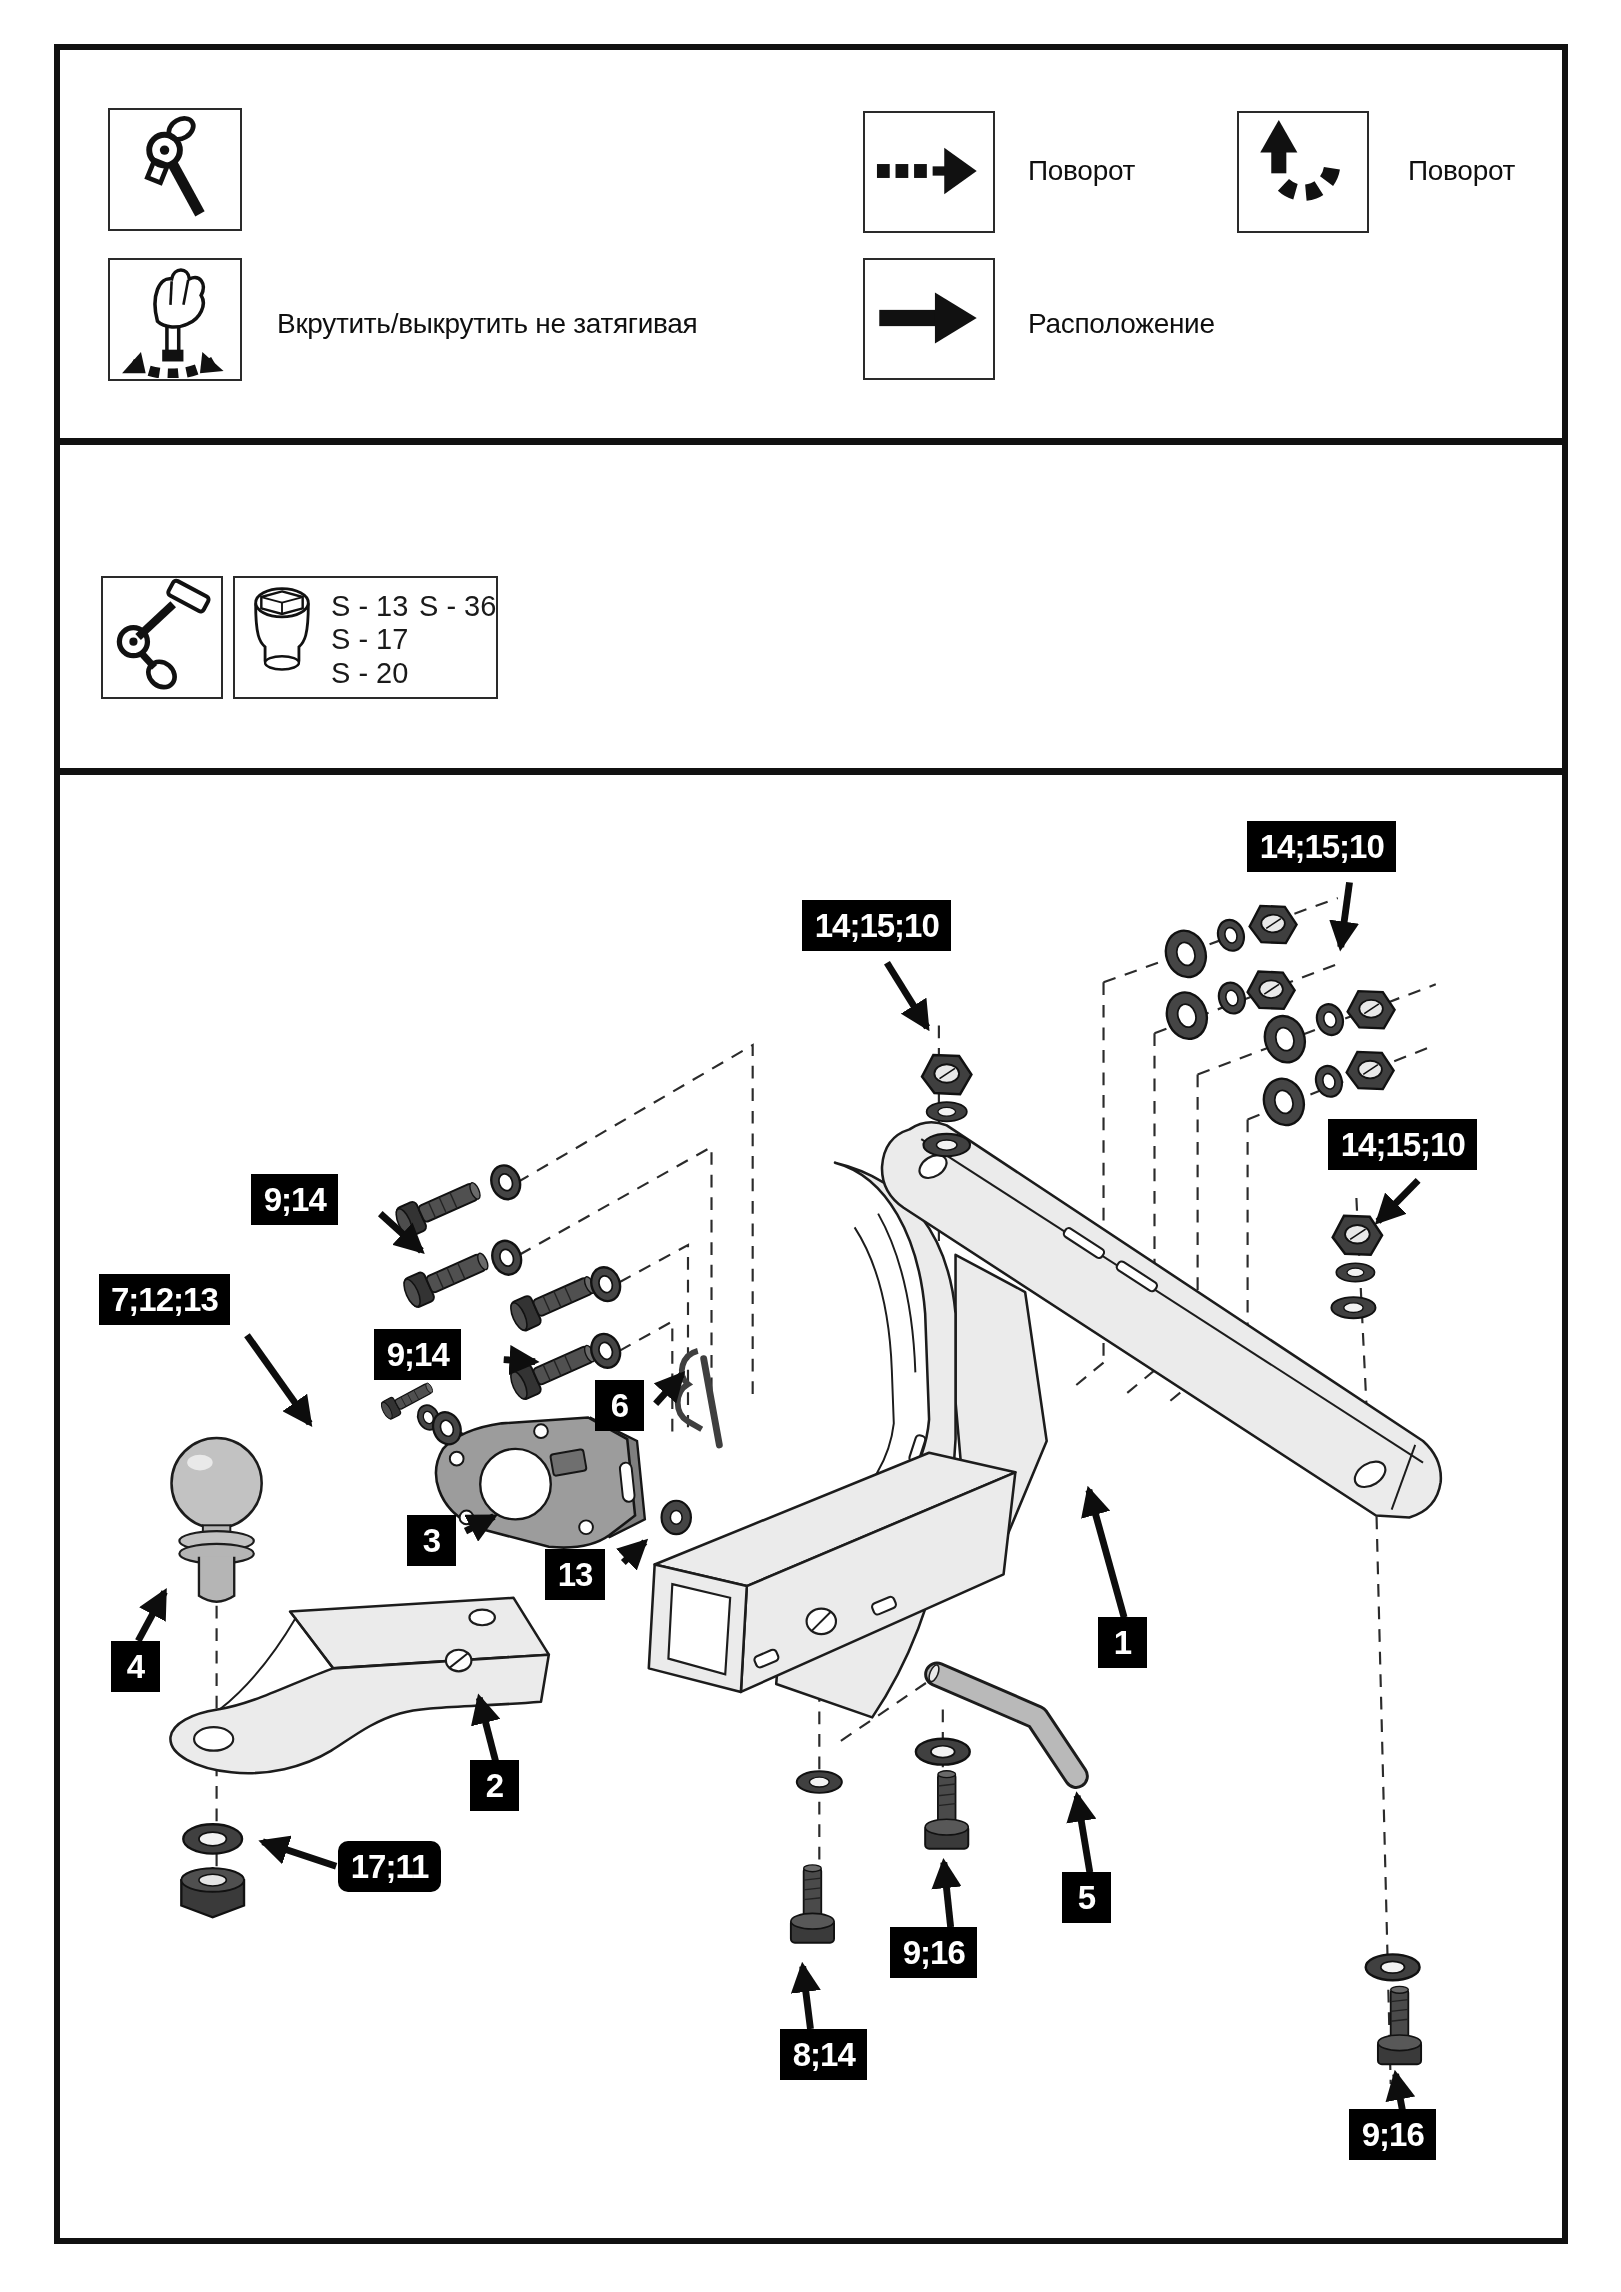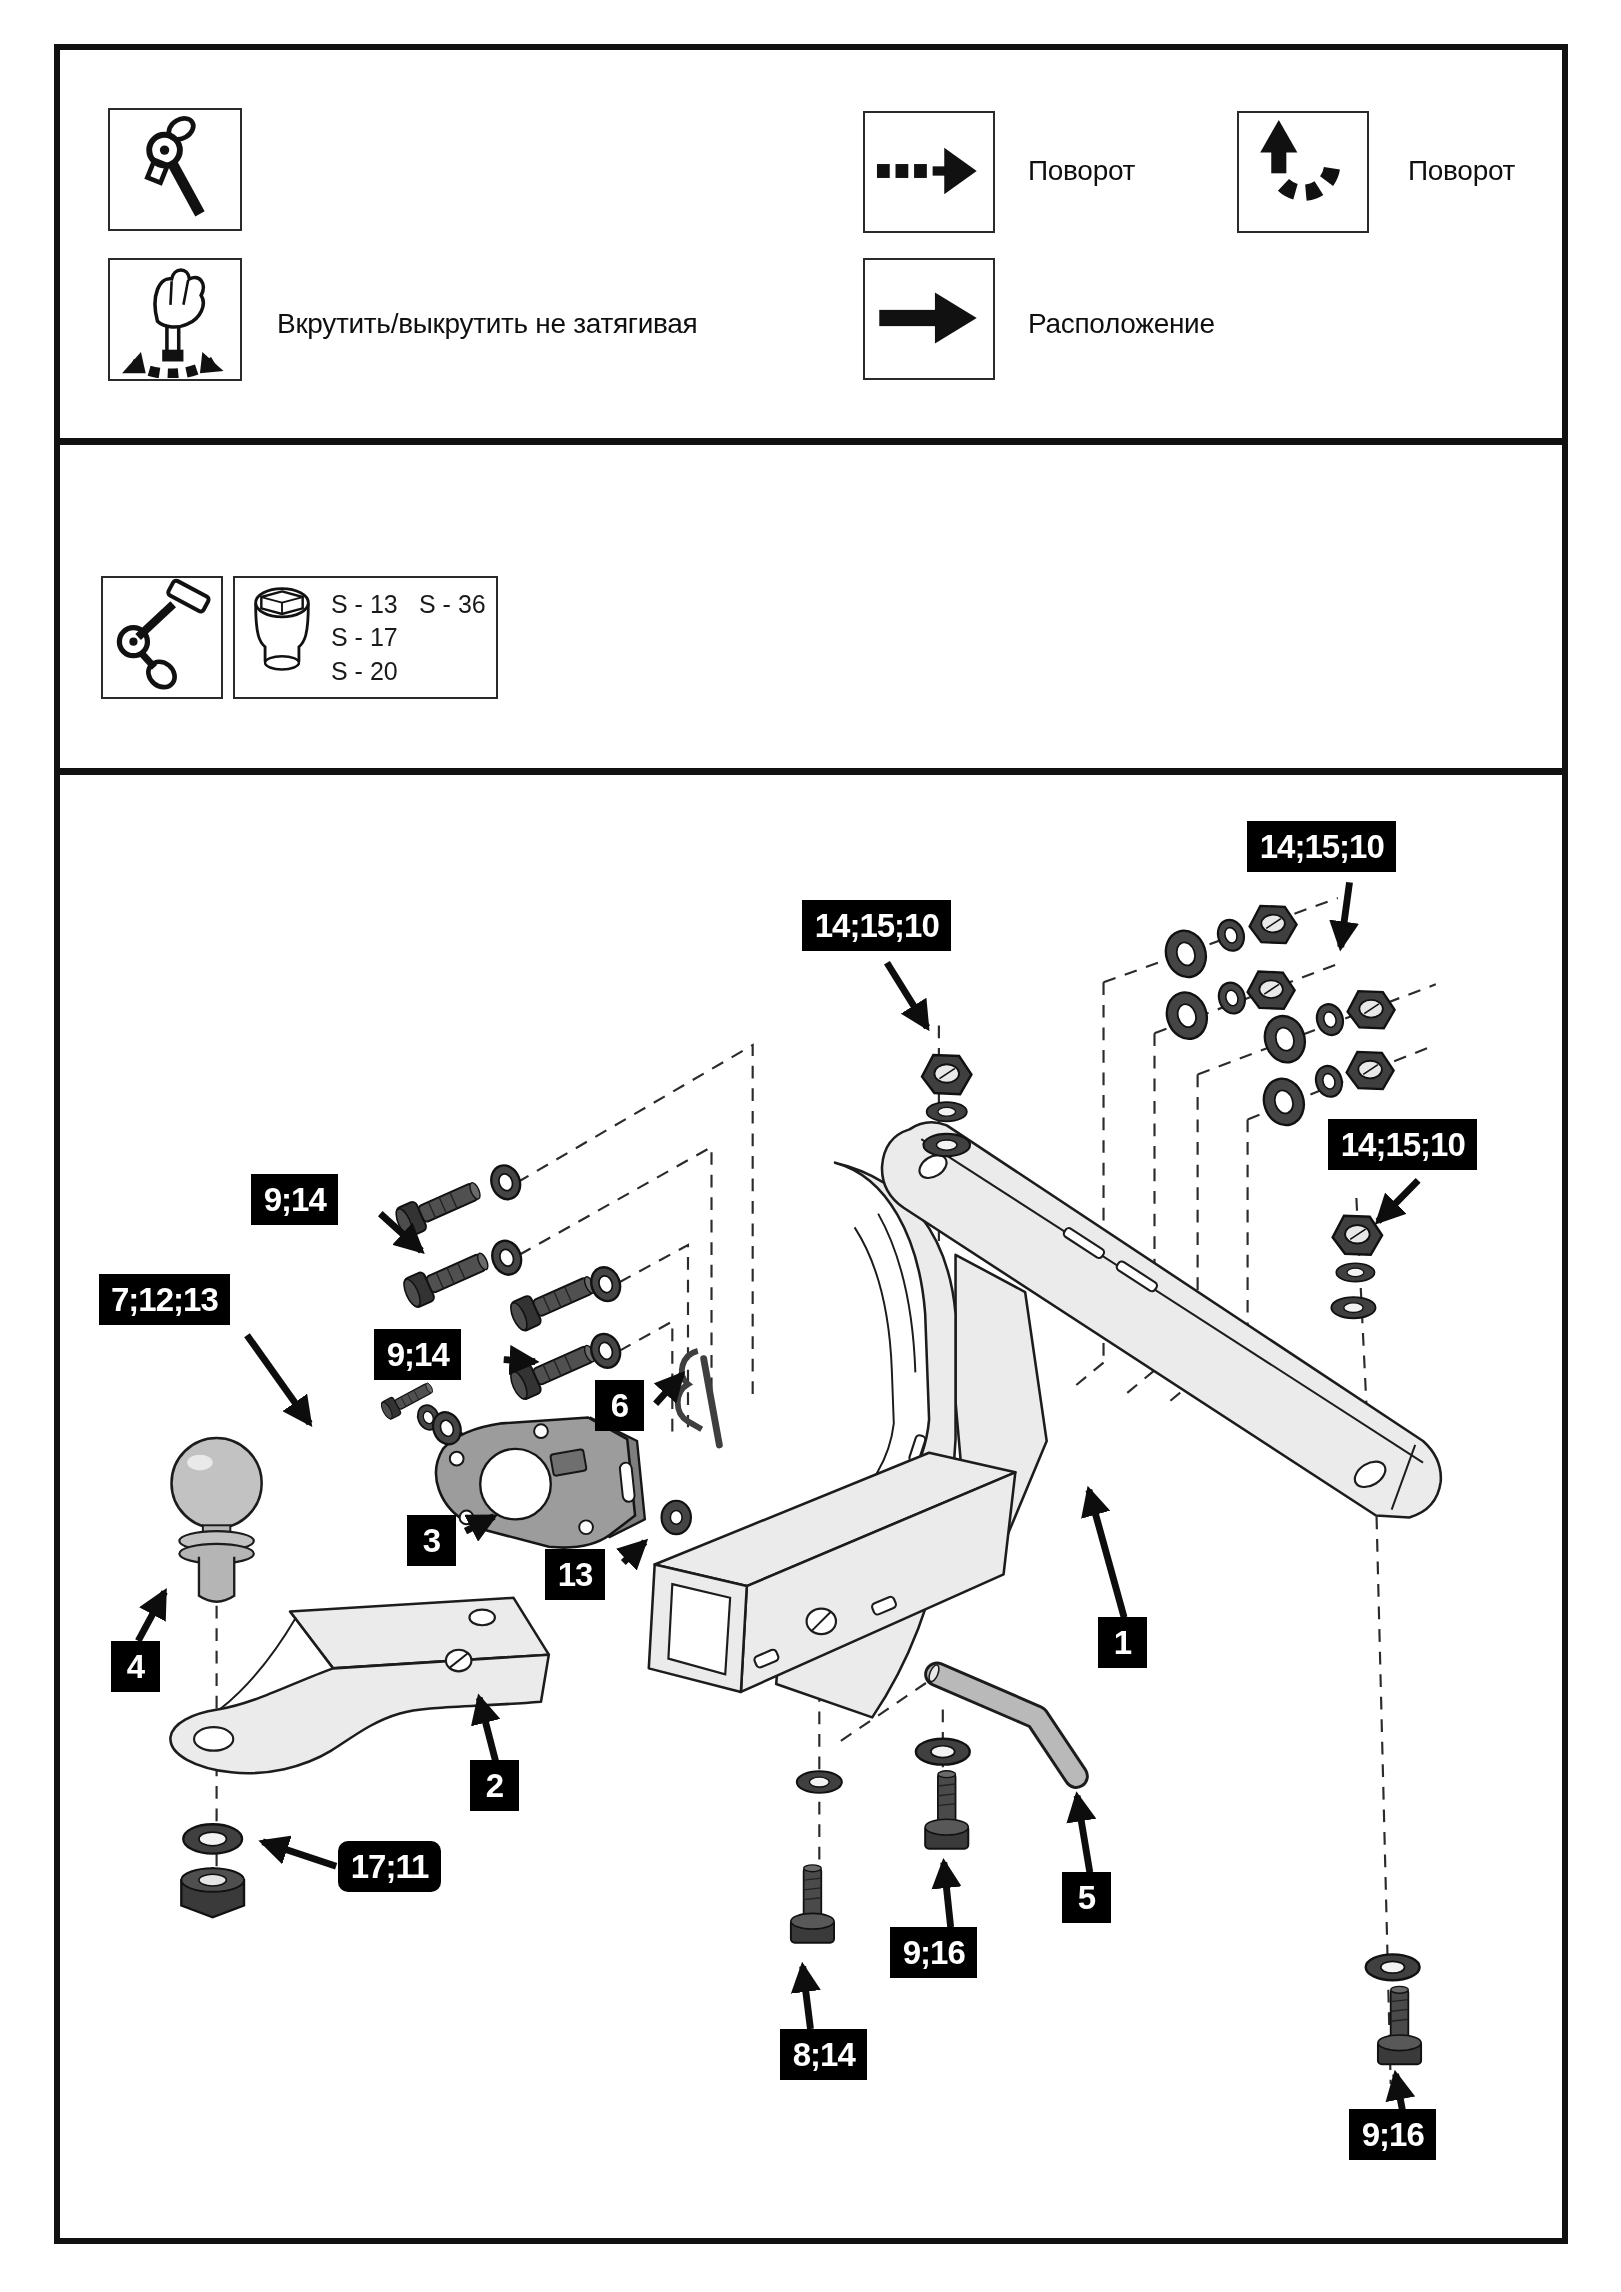--- a/index.html
+++ b/index.html
@@ -5,21 +5,21 @@
   html,body{margin:0;padding:0;background:#fff;}
   .page{position:relative;width:1621px;height:2293px;background:#ffffff;
         font-family:"Liberation Sans",sans-serif;overflow:hidden;}
   .outer-border{position:absolute;left:54px;top:44px;width:1514px;height:2200px;
         border:6.9px solid #111;box-sizing:border-box;}
   .hrule{position:absolute;left:54px;width:1514px;height:6.9px;background:#111;}
   .lbox{position:absolute;border:2.9px solid #2a2a2a;background:#fff;box-sizing:border-box;}
   .ltext{position:absolute;font-size:28px;color:#0f0f0f;white-space:nowrap;letter-spacing:-0.3px;}
   .tools-heading{position:absolute;left:101px;top:480px;font-size:38px;font-weight:bold;
         color:#0f0f0f;letter-spacing:-0.5px;}
-  .tsize{position:absolute;font-size:25px;color:#1a1a1a;white-space:nowrap;}
+  .tsize{position:absolute;font-size:29px;color:#1a1a1a;white-space:nowrap;}
   .callout{position:absolute;background:#000;color:#fff;font-weight:bold;font-size:33px;
         line-height:1;padding:8.8px 12.7px;letter-spacing:-1px;white-space:nowrap;z-index:5;}
   .sq{padding:8.8px 15.7px;}
   svg{display:block;}
   .diagram{position:absolute;left:0;top:0;z-index:2;}
   .dash{stroke:#2b2b2b;stroke-width:2.2;stroke-dasharray:13 10;fill:none;}
   .ldr{stroke:#0d0d0d;stroke-width:7;}
   .part{fill:#ebebeb;stroke:#1c1c1c;stroke-width:2.6;stroke-linejoin:round;}
   .edge{fill:none;stroke:#1c1c1c;stroke-width:2;}
   .hole{fill:#fff;stroke:#1c1c1c;stroke-width:2.2;}

